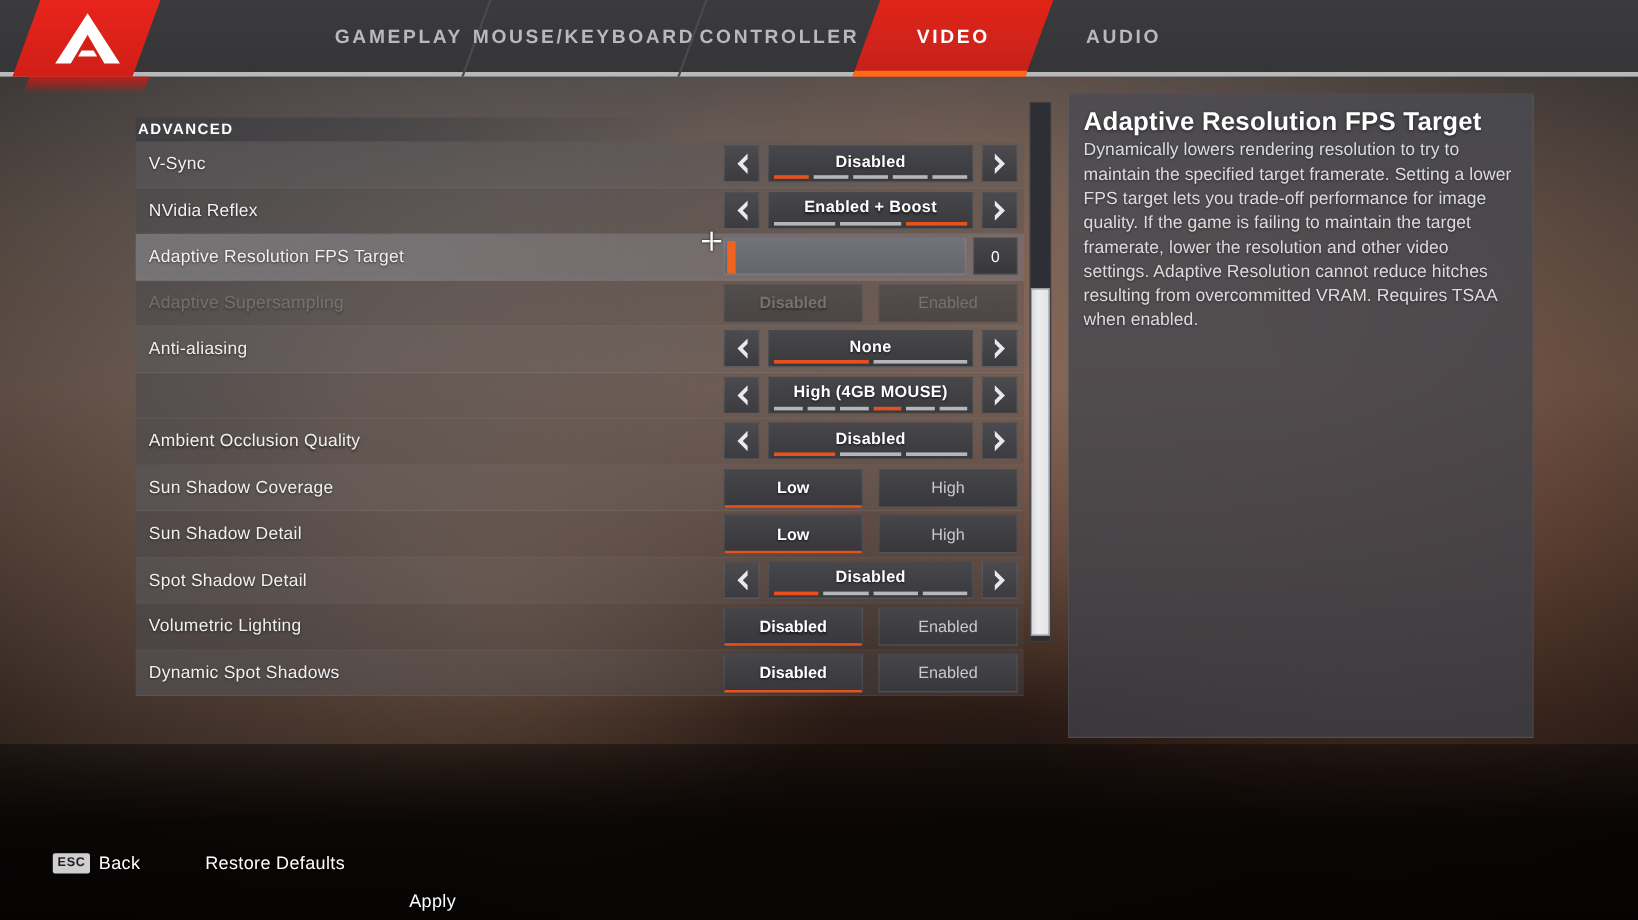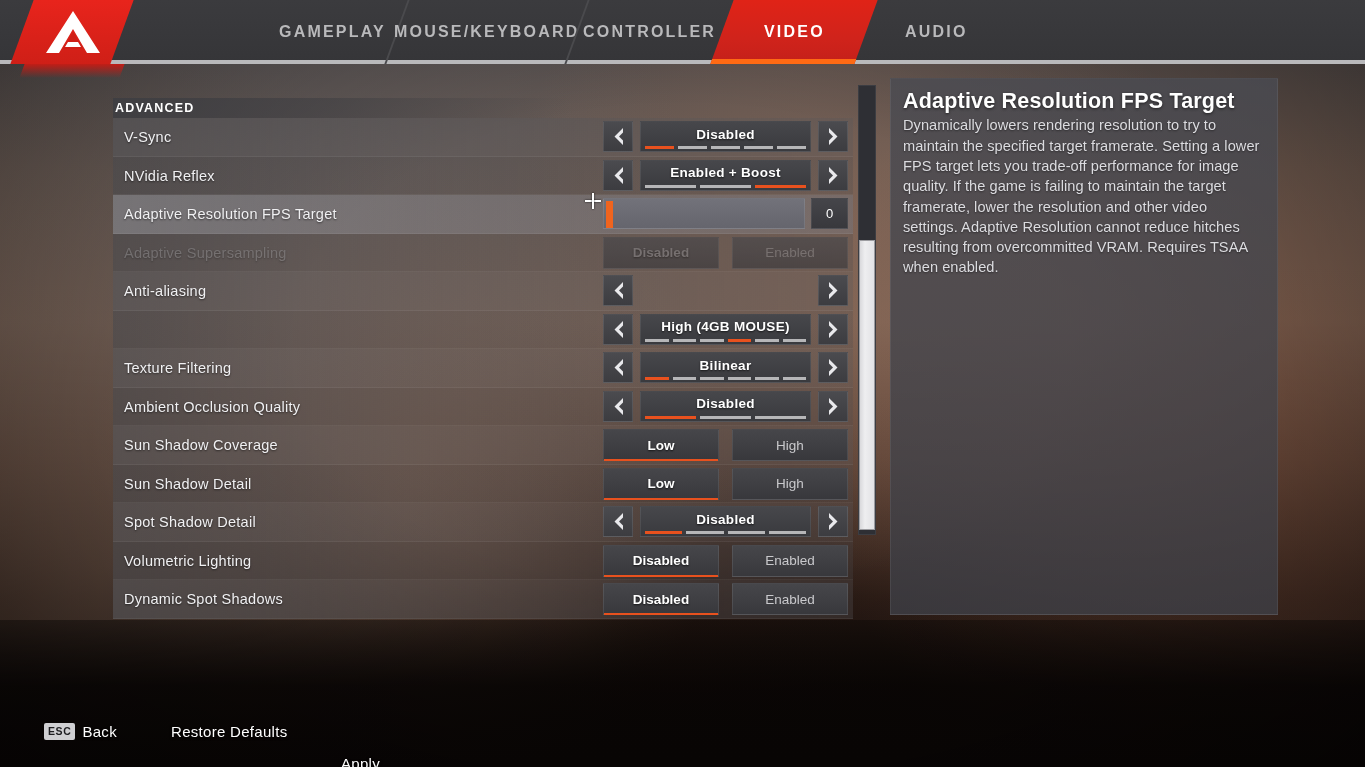--- a/index.html
+++ b/index.html
@@ -199,21 +199,21 @@
     text-shadow:0 1px 3px rgba(0,0,0,0.6); margin-bottom:1px; line-height:1.18;
   }
   #desc-body {
     font-size:14.6px; color:#dcdce0; line-height:20.3px; letter-spacing:0.05px;
     text-shadow:0 1px 2px rgba(0,0,0,0.45);
   }
 
   
   #bottom { position:absolute; left:0; top:703px; width:1365px; height:44px; }
   .bbtn {
-    position:absolute; top:12px; height:32px; display:flex; align-items:center;
+    position:absolute; top:0; height:32px; display:flex; align-items:center;
     font-size:15px; color:#ffffff; cursor:pointer; letter-spacing:0.3px;
     text-shadow:0 1px 3px rgba(0,0,0,0.85);
     text-align:center;
   }
   #esc-key {
     display:inline-flex; align-items:center; justify-content:center;
     min-width:31px; height:17px; padding:0 4px; margin-right:7px;
     background:#cfcfd2; color:#1d1d20; border-radius:2px;
     font-size:10.5px; font-weight:bold; letter-spacing:0.6px;
     text-shadow:none;
@@ -332,20 +332,27 @@
         </div>
       </div>
       <div class="row">
         <div class="rlabel">Anti-aliasing</div>
         <div class="ctrl">
           <div class="arrowbtn left">
             <svg width="15" height="19" viewBox="0 0 15 19">
               <path d="M12 1 L3.5 9.5 L12 18 L12 13.5 L8 9.5 L12 5.5 Z" fill="#e9e9ec"></path>
             </svg>
           </div>
+          <div class="valuebox">
+            <div class="vtext">None</div>
+            <div class="segs">
+              <div class="seg on"></div>
+              <div class="seg"></div>
+            </div>
+          </div>
           <div class="arrowbtn right">
             <svg width="15" height="19" viewBox="0 0 15 19">
               <path d="M3 1 L11.5 9.5 L3 18 L3 13.5 L7 9.5 L3 5.5 Z" fill="#e9e9ec"></path>
             </svg>
           </div>
         </div>
       </div>
       <div class="row alt">
         <div class="ctrl">
           <div class="arrowbtn left">
@@ -353,46 +360,20 @@
               <path d="M12 1 L3.5 9.5 L12 18 L12 13.5 L8 9.5 L12 5.5 Z" fill="#e9e9ec"></path>
             </svg>
           </div>
           <div class="valuebox">
             <div class="vtext">High (4GB MOUSE)</div>
             <div class="segs">
               <div class="seg"></div>
               <div class="seg"></div>
               <div class="seg"></div>
               <div class="seg on"></div>
-              <div class="seg"></div>
-              <div class="seg"></div>
-            </div>
-          </div>
-          <div class="arrowbtn right">
-            <svg width="15" height="19" viewBox="0 0 15 19">
-              <path d="M3 1 L11.5 9.5 L3 18 L3 13.5 L7 9.5 L3 5.5 Z" fill="#e9e9ec"></path>
-            </svg>
-          </div>
-        </div>
-      </div>
-      <div class="row">
-        <div class="rlabel">Texture Filtering</div>
-        <div class="ctrl">
-          <div class="arrowbtn left">
-            <svg width="15" height="19" viewBox="0 0 15 19">
-              <path d="M12 1 L3.5 9.5 L12 18 L12 13.5 L8 9.5 L12 5.5 Z" fill="#e9e9ec"></path>
-            </svg>
-          </div>
-          <div class="valuebox">
-            <div class="vtext">Bilinear</div>
-            <div class="segs">
-              <div class="seg on"></div>
-              <div class="seg"></div>
-              <div class="seg"></div>
-              <div class="seg"></div>
               <div class="seg"></div>
               <div class="seg"></div>
             </div>
           </div>
           <div class="arrowbtn right">
             <svg width="15" height="19" viewBox="0 0 15 19">
               <path d="M3 1 L11.5 9.5 L3 18 L3 13.5 L7 9.5 L3 5.5 Z" fill="#e9e9ec"></path>
             </svg>
           </div>
         </div>

